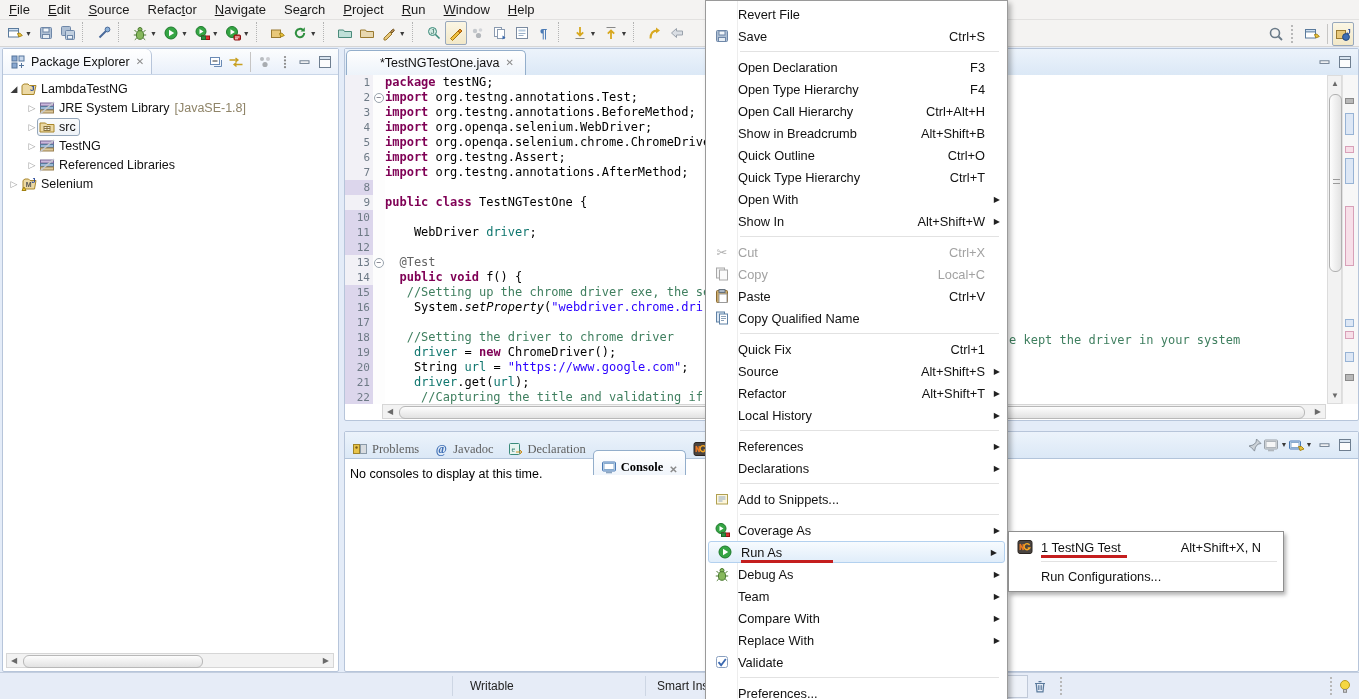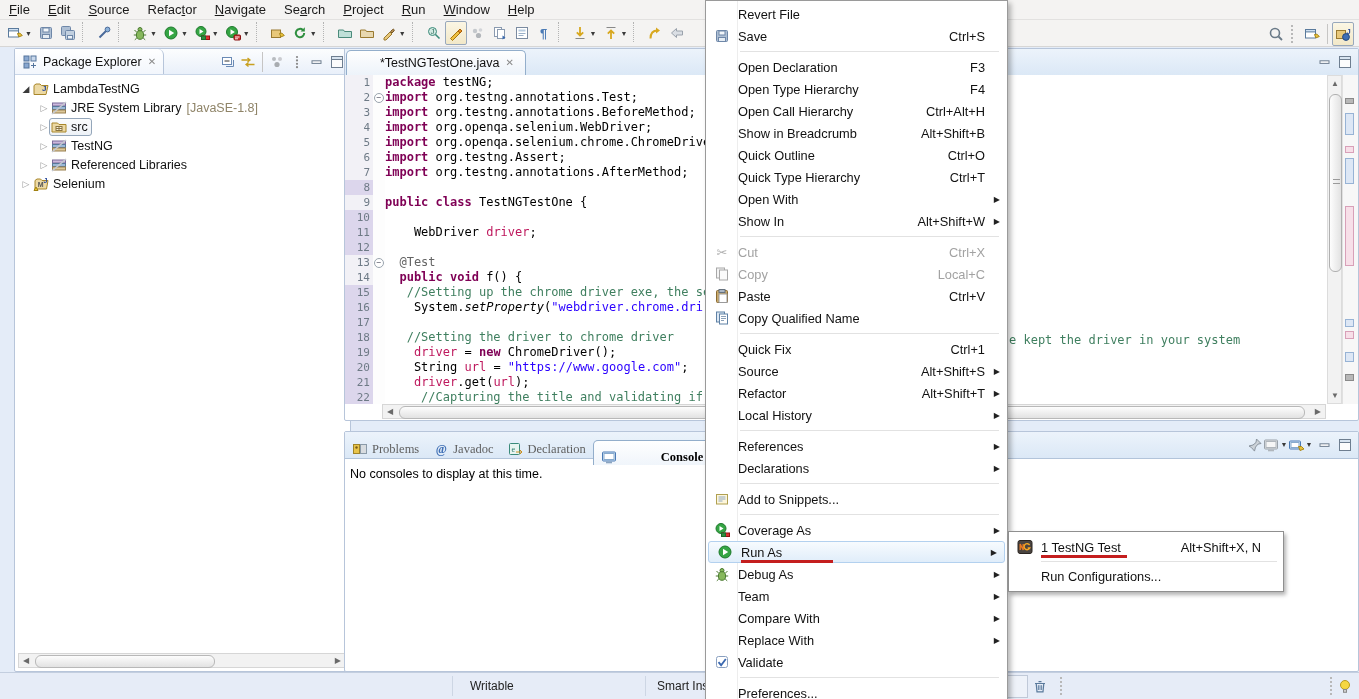--- a/index.html
+++ b/index.html
@@ -53,32 +53,32 @@
   .cl{display:flex;height:15px;line-height:15px;white-space:pre;}
   .gnum{width:28px;text-align:right;padding-right:3px;color:#6e7a86;background:#f2f1f6;font-size:11px;box-sizing:border-box;}
   .gnum.qd{background:#dcd6ec;}
   .gfold{width:12px;position:relative;background:#fdfdfd;}
   .fm{position:absolute;left:1px;top:3px;width:8px;height:8px;border:1px solid #9aa4ae;border-radius:50%;background:#fff;color:#556;font-size:8px;line-height:7px;text-align:center;}
   .ct{flex:1;}
   .k{color:#7f0055;font-weight:bold;}
   .p{color:#000;}
   .s{color:#2a00ff;}
   .c{color:#3f7f5f;}
-  .v{color:#be185d;}
+  .v{color:#0f766e;}
   .a{color:#646464;}
   .m{color:#000;font-style:italic;}
   #ruler{position:absolute;top:26px;right:0;width:15px;bottom:16px;background:#f7f7f7;border-left:1px solid #e0e0e0;}
   .mark{position:absolute;left:2px;width:9px;box-sizing:border-box;border:1px solid;}
   .mark.blue{background:#dde7f5;border-color:#97b3d5;}
   .mark.pink{background:#f7dfe8;border-color:#d8a0b8;}
   .mark.grey{background:#b8b8b8;border-color:#8a8a8a;}
   
   .ctab{display:inline-flex;align-items:flex-end;height:25px;padding:0 7px;color:#5f5f5f;font-size:12.5px;vertical-align:top;font-family:Liberation Serif, serif;}
   .ctab .ic{margin-right:4px;}
-  .ctab.sel{background:linear-gradient(#ffffff,#f0f5fb);border:1px solid #93aecb;border-bottom:none;border-radius:5px 5px 0 0;color:#000;font-weight:bold;height:24px;margin-top:8px;gap:40px;}
+  .ctab.sel{background:linear-gradient(#ffffff,#f0f5fb);border:1px solid #93aecb;border-bottom:none;border-radius:5px 5px 0 0;color:#000;font-weight:bold;height:24px;margin-top:18px;}
   
   #statusbar{position:absolute;left:0;top:672px;width:1359px;height:27px;background:#e6ecf7;border-top:1px solid #c3cedf;box-sizing:border-box;font-size:12px;color:#222;}
   .stsep{position:absolute;top:3px;width:1px;height:20px;background:#cdd6e4;}
   
   #ctxmenu{position:absolute;left:705px;top:0;width:303px;height:712px;background:#fff;border:1px solid #9a9a9a;box-shadow:3px 3px 5px rgba(0,0,0,.28);box-sizing:border-box;padding-top:2px;z-index:100;}
   #ctxmenu:before{content:"";position:absolute;left:31px;top:0;bottom:0;width:1px;background:#ededed;}
   .mi{position:relative;height:22px;display:flex;align-items:center;font-size:12.8px;color:#111;}
   .mi .gut{width:32px;display:flex;justify-content:center;flex:none;}
   .mi .lbl{flex:1;position:relative;}
   .mi .acc{margin-right:22px;color:#111;}
@@ -299,21 +299,21 @@
         <span class="ic">
           <svg width="16" height="16" viewBox="0 0 16 16" xmlns="http://www.w3.org/2000/svg">
             <rect x="1.5" y="4.5" width="9" height="8" fill="#e8c87a" stroke="#9a7a30"></rect>
             <circle cx="11" cy="11" r="3.4" fill="#3f6fb5" stroke="#244a80"></circle>
             <text x="11.5" y="7.5" font-size="7.5" font-weight="bold" fill="#2a4a9a">J</text>
           </svg>
         </span>
       </span>
     </div>
 
-  <div class="panel" id="pe" style="left:14px;top:48px;width:337px;height:624px;">
+  <div class="panel" id="pe" style="left:2px;top:48px;width:337px;height:624px;">
     <div class="viewhead">
       <div class="viewtab">
         <span class="ic" id="pe-icon">
             <svg width="16" height="16" viewBox="0 0 16 16" xmlns="http://www.w3.org/2000/svg">
               <rect x="2" y="2" width="5" height="5" fill="#8aa8d0" stroke="#54749c"></rect>
               <rect x="2" y="9" width="5" height="5" fill="#8aa8d0" stroke="#54749c"></rect>
               <rect x="9" y="2" width="5" height="5" fill="#c8d8ec" stroke="#54749c"></rect>
               <path d="M9 11.5h5M11.5 9v5" stroke="#54749c"></path>
             </svg>
           </span>

